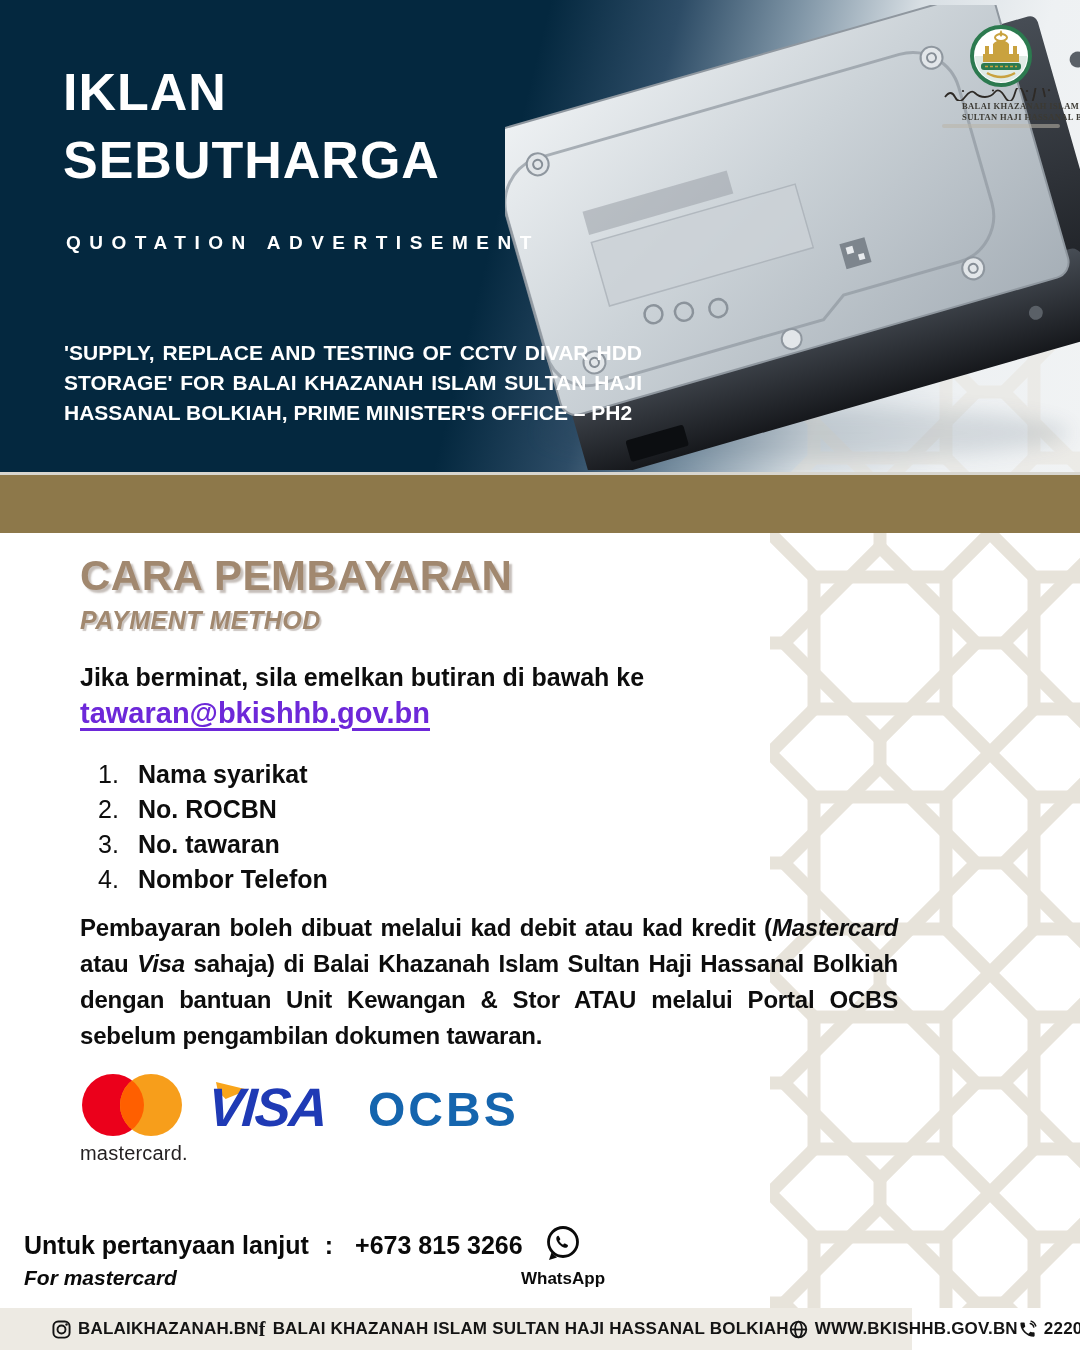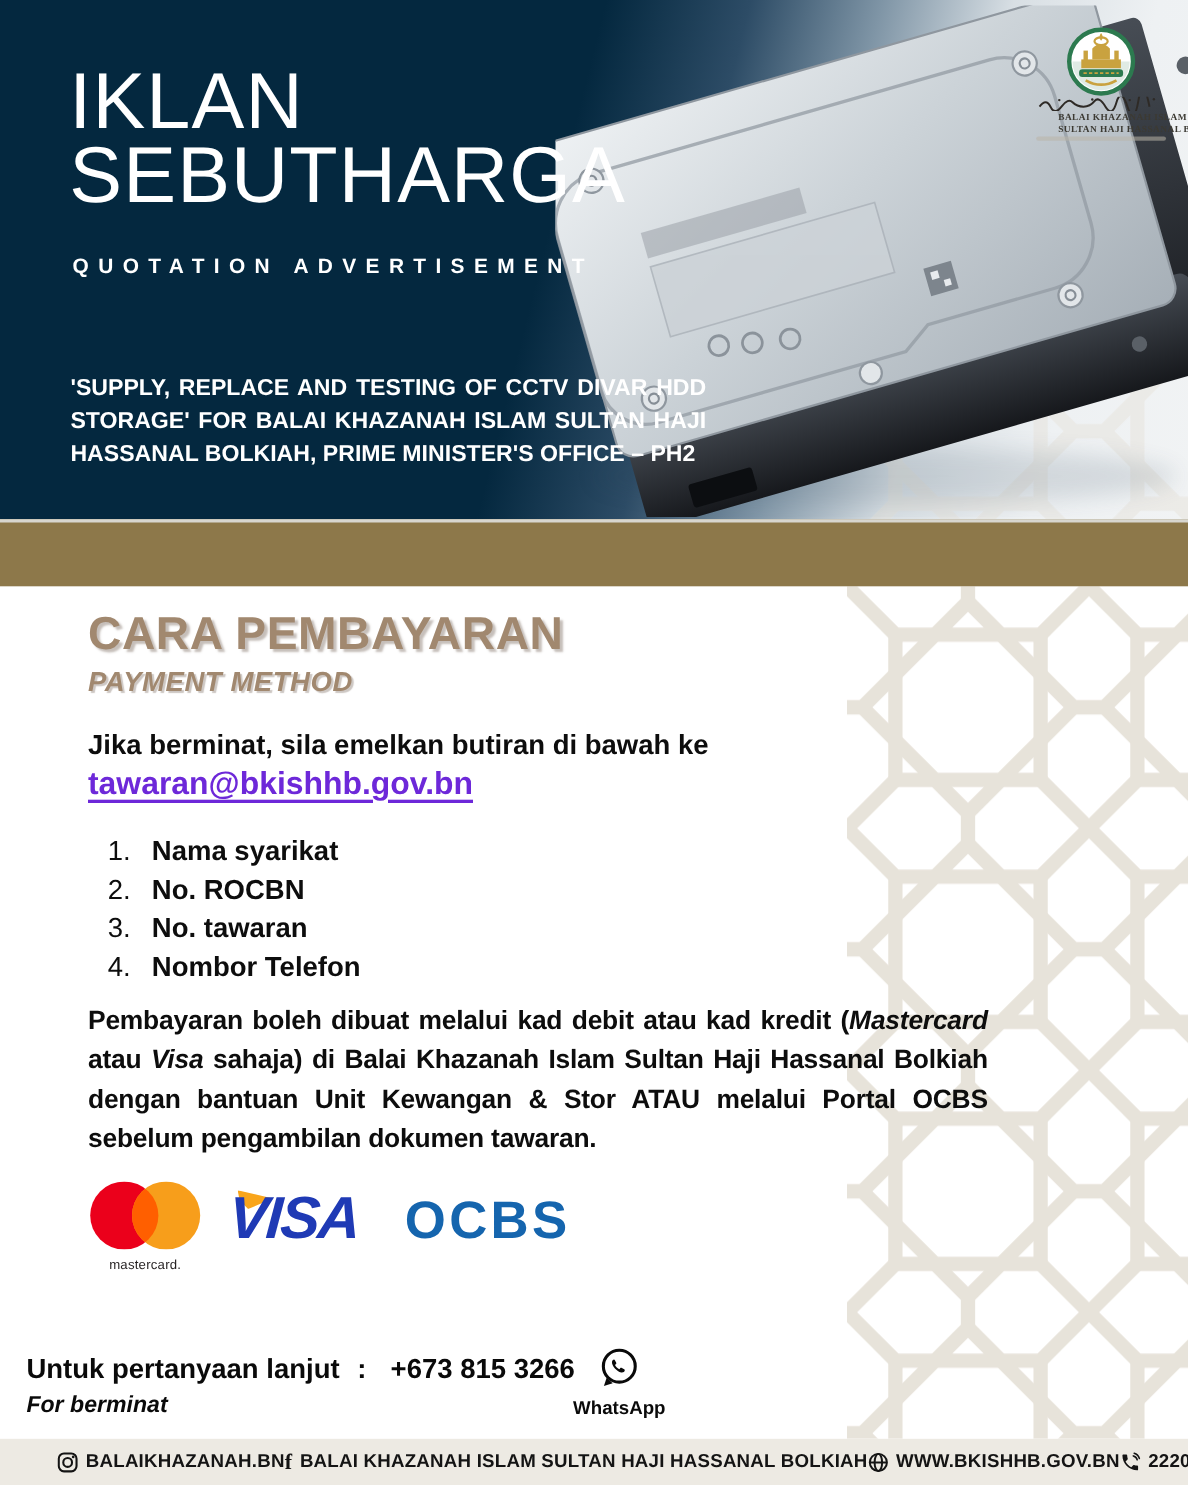--- a/index.html
+++ b/index.html
@@ -3,22 +3,22 @@
 <meta charset="utf-8">
 <style>
   * { margin:0; padding:0; box-sizing:border-box; }
   html,body { width:1080px; }
   body { font-family:"Liberation Sans","DejaVu Sans",sans-serif; background:#ffffff; }
   .page { position:relative; width:1080px; height:1350px; overflow:hidden; background:#ffffff; }
 
   
   .hero { position:absolute; left:0; top:0; width:1080px; height:472px;
           background:linear-gradient(104deg,#04283f 0%,#04283f 46%,#2d4c66 57%,#7f95a6 67%,#d8dfe4 77%,#eef1f3 88%,#f1f3f4 100%); }
-  .hero-title { position:absolute; left:63px; top:58px; color:#ffffff; font-weight:normal;
-                font-size:72px; line-height:68px; letter-spacing:1px; z-index:5; }
+  .hero-title { position:absolute; left:63px; top:58px; color:#ffffff; font-weight:bold;
+                font-size:52px; line-height:68px; letter-spacing:1px; z-index:5; }
   .hero-subtitle { position:absolute; left:66px; top:232px; color:#ffffff; font-weight:600;
                    font-size:19px; letter-spacing:8.5px; z-index:5; }
   .hero-ref { position:absolute; left:50px; top:278px; color:#ffffff; font-weight:bold;
               font-size:42px; letter-spacing:-0.5px; z-index:5; }
   .hero-desc { position:absolute; left:64px; top:338px; width:578px; color:#ffffff; font-weight:bold;
                font-size:21px; line-height:30px; text-align:justify; z-index:5; }
 
   
   .hdd { position:absolute; left:505px; top:5px; width:575px; height:465px; z-index:2; }
 
@@ -50,40 +50,40 @@
   .pm-list li { font-size:25px; font-weight:bold; color:#0d0d0d; line-height:35px; }
   .pm-list li::before { counter-increment:n; content:counter(n) "."; font-weight:normal;
                         display:inline-block; width:40px; }
   .pm-para { position:absolute; left:80px; top:910px; width:818px; font-size:24px; font-weight:bold;
              color:#0d0d0d; line-height:36px; text-align:justify; letter-spacing:-0.2px; z-index:2; }
   .pm-para .it { font-style:italic; }
 
   
   .brand-row { position:absolute; left:80px; top:1074px; height:90px; z-index:2; }
   .mastercard { position:absolute; left:0; top:0; width:104px; text-align:center; }
-  .mc-word { margin-top:2px; font-size:12px; font-weight:500; color:#231f20; letter-spacing:0.2px; }
+  .mc-word { margin-top:2px; font-size:20px; font-weight:500; color:#231f20; letter-spacing:0.2px; }
   .visa { position:absolute; left:128px; top:6px; width:180px; }
   .visa-word { font-size:54px; font-weight:bold; font-style:italic; color:#1f3ab5;
                letter-spacing:-2px; transform:skewX(-4deg); display:inline-block; line-height:54px; }
   .visa-flick { position:absolute; left:8px; top:2px; width:32px; height:17px; background:#f9a51b;
                 clip-path:polygon(0 0,100% 45%,30% 100%,6% 55%); }
   .ocbs { position:absolute; left:288px; top:12px; font-size:48px; font-weight:bold; color:#1565ae;
           letter-spacing:3px; line-height:48px; }
 
   
   .contact-line { position:absolute; left:24px; top:1231px; display:flex; align-items:baseline;
                   font-size:25px; font-weight:bold; color:#0a0a0a; z-index:2; }
   .contact-line .colon { margin:0 22px 0 16px; }
   .contact-sub { position:absolute; left:24px; top:1266px; font-size:21px; font-weight:bold; font-style:italic;
                  color:#0a0a0a; z-index:2; }
   .whatsapp { position:absolute; left:518px; top:1224px; width:90px; text-align:center; z-index:2; }
   .whatsapp-label { margin-top:1px; font-size:17px; font-weight:bold; color:#0a0a0a; }
 
   
-  .footer { position:absolute; left:0; top:1308px; width:1080px; height:42px; background:#edeae3;
+  .footer { position:absolute; left:0; top:1308px; width:912px; height:42px; background:#edeae3;
             display:flex; align-items:center; justify-content:space-between; padding:0 34px 0 52px; z-index:3; }
   .footer-item { display:flex; align-items:center; gap:7px; font-size:17px; font-weight:600;
                  color:#141414; letter-spacing:0.2px; white-space:nowrap; }
   .footer-item .fb { font-family:"Liberation Serif",serif; font-weight:bold; font-size:20px; line-height:18px; }
 </style>
 </head>
 <body>
 
 <div class="page">
 
@@ -223,21 +223,21 @@
       <span class="visa-word">VISA</span>
     </div>
     <div class="ocbs">OCBS</div>
   </div>
 
   <div class="contact-line">
     <span>Untuk pertanyaan lanjut</span>
     <span class="colon">:</span>
     <span>+673 815 3266</span>
   </div>
-  <div class="contact-sub">For berminat</div>
+  <div class="contact-sub">For mastercard</div>
 
   <div class="whatsapp">
     <svg width="42" height="40" viewBox="0 0 42 40">
       <circle cx="21" cy="18" r="14.5" fill="none" stroke="#0a0a0a" stroke-width="2.8"></circle>
       <path d="M9.5 28.5 L7 36 L15 33.5 Z" fill="#0a0a0a"></path>
       <path d="M16.2 11.8 c-0.8 0 -1.9 1 -1.9 2.6 c0 3.6 4.5 8.3 8.4 9.3 c1.7 0.4 2.9 -0.6 3.2 -1.5 c0.2 -0.7 0 -1.1 -0.5 -1.4 l-2.4 -1.3 c-0.5 -0.2 -0.9 -0.1 -1.2 0.3 l-0.7 0.9 c-1.5 -0.6 -3.4 -2.5 -4 -3.9 l0.9 -0.8 c0.4 -0.4 0.4 -0.8 0.2 -1.2 l-1.2 -2.3 c-0.2 -0.5 -0.5 -0.7 -0.8 -0.7 z" fill="#0a0a0a"></path>
     </svg>
     <div class="whatsapp-label">WhatsApp</div>
   </div>
 

